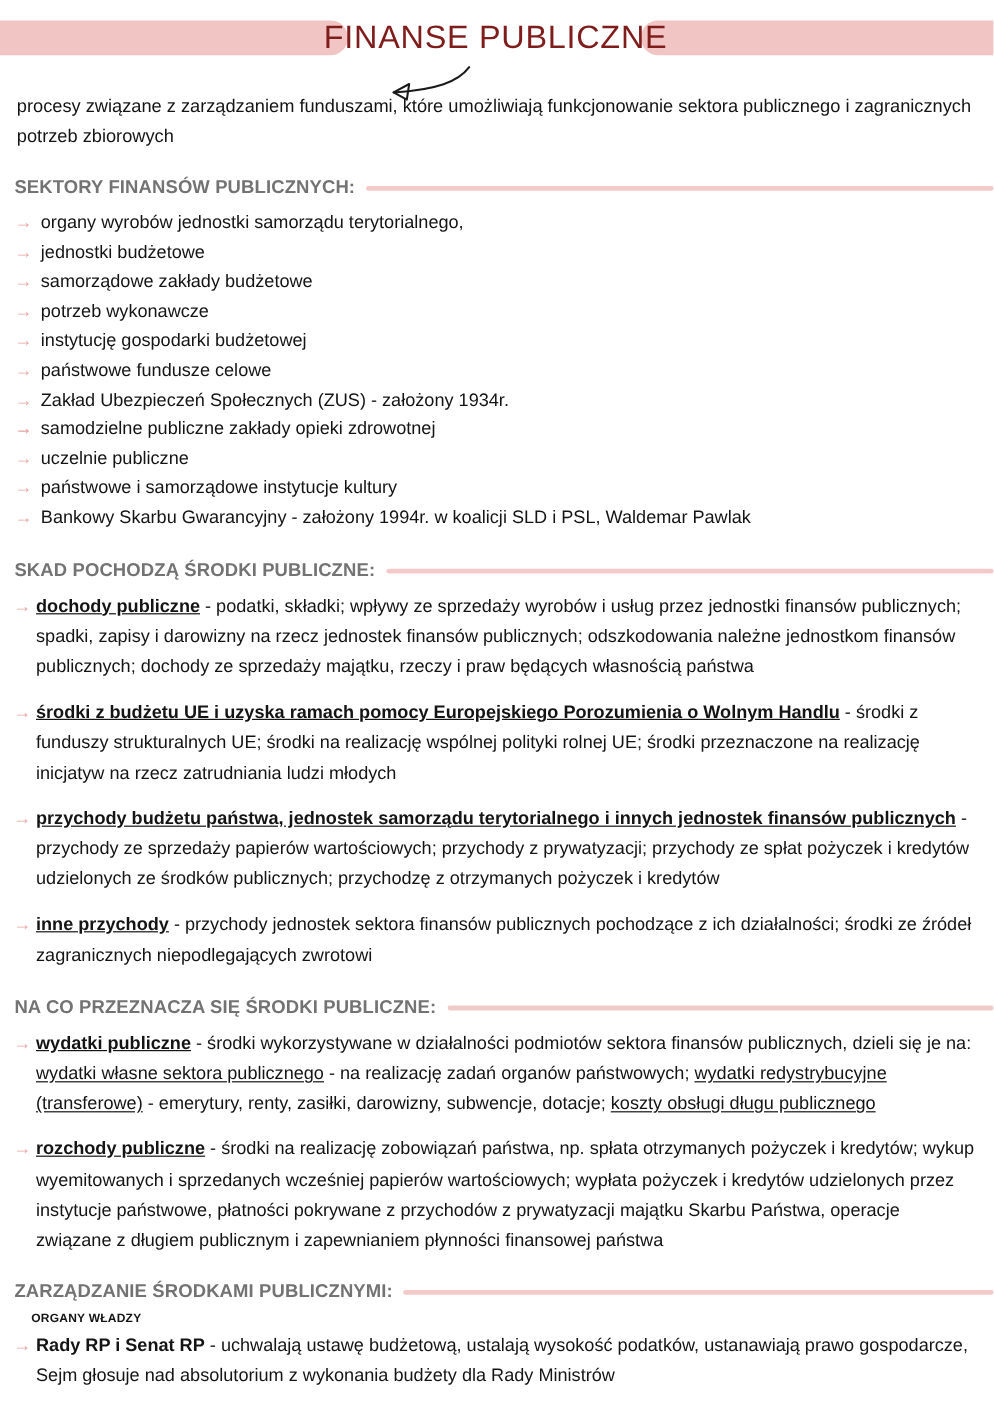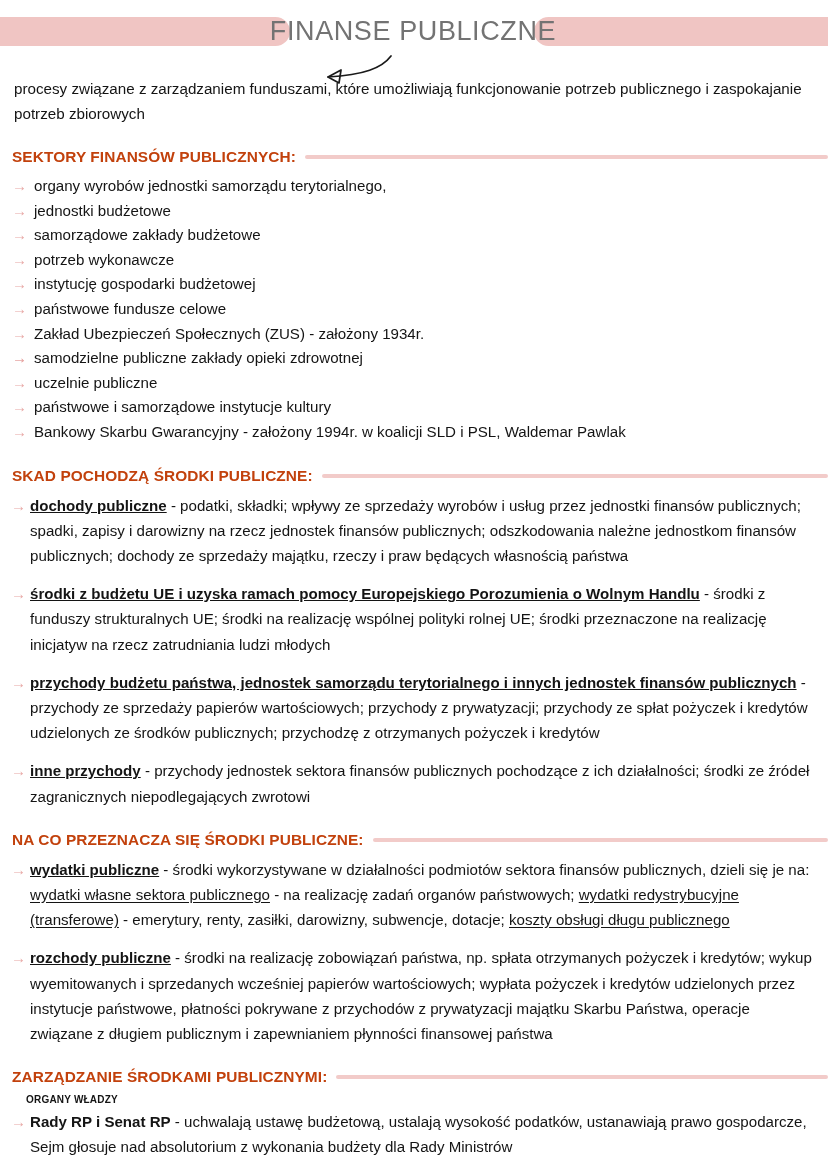--- a/index.html
+++ b/index.html
@@ -52,21 +52,21 @@
     width: 294px;
     border-top-left-radius: 16px;
     border-bottom-left-radius: 16px;
   }
   .title-text {
     position: relative;
     z-index: 3;
     font-size: 27px;
     letter-spacing: 0.6px;
     font-weight: 400;
-    color: #737373;
+    color: #7f1d1d;
     white-space: nowrap;
     padding: 0 6px;
   }
 
   
   .title-arrow {
     position: absolute;
     left: 278px;
     top: 46px;
     width: 120px;
@@ -89,21 +89,21 @@
     align-items: center;
     gap: 9px;
     margin-top: 22px;
     margin-bottom: 8px;
   }
   .section-head .sh-text {
     font-size: 15.4px;
     font-weight: 700;
     letter-spacing: 0.1px;
     white-space: nowrap;
-    color: #c2410c;
+    color: #737373;
   }
   .section-head .sh-rule {
     flex: 1 1 auto;
     height: 4px;
     background: #F2CBC9;
     border-radius: 2px;
     margin-right: -14px;
   }
 
   .subhead {
@@ -180,21 +180,21 @@
     <div class="banner-bar left"></div>
     <div class="banner-bar right"></div>
     <div class="title-text">FINANSE PUBLICZNE</div>
   </div>
 
   <svg class="title-arrow" viewBox="0 0 120 34">
     <path d="M113 2 C 104 14, 86 21, 50 23" fill="none" stroke="#1a1a1a" stroke-width="1.7" stroke-linecap="round"></path>
     <path d="M50 23 L 63 16 L 61 29 Z" fill="none" stroke="#1a1a1a" stroke-width="1.7" stroke-linejoin="round"></path>
   </svg>
 
-  <div class="intro">procesy związane z zarządzaniem funduszami, które umożliwiają funkcjonowanie potrzeb publicznego i zaspokajanie potrzeb zbiorowych</div>
+  <div class="intro">procesy związane z zarządzaniem funduszami, które umożliwiają funkcjonowanie sektora publicznego i zagranicznych potrzeb zbiorowych</div>
 
   <div class="section-head">
     <span class="sh-text">SEKTORY FINANSÓW PUBLICZNYCH:</span>
     <span class="sh-rule"></span>
   </div>
 
   <ul class="arrow-list">
     <li><span class="bullet">→</span><span>organy wyrobów jednostki samorządu terytorialnego,</span></li>
     <li><span class="bullet">→</span><span>jednostki budżetowe</span></li>
     <li><span class="bullet">→</span><span>samorządowe zakłady budżetowe</span></li>

